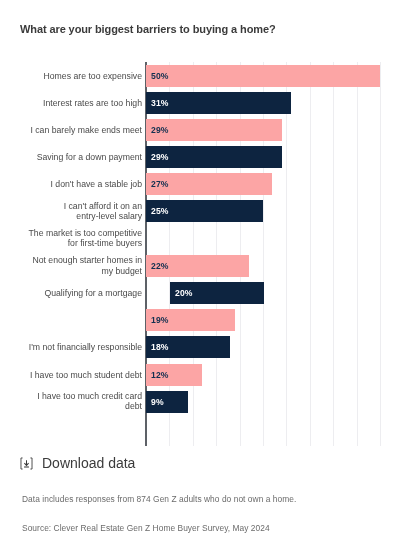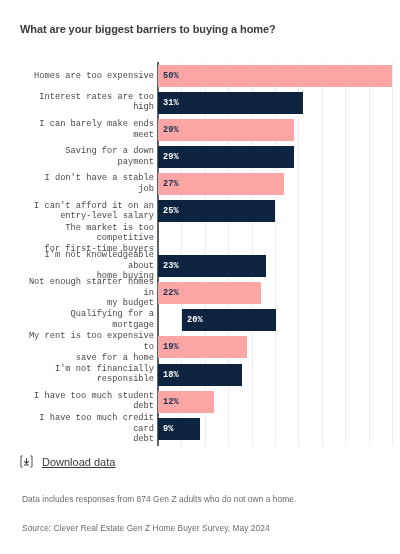--- a/index.html
+++ b/index.html
@@ -30,25 +30,24 @@
     font-size: 11px;
     font-weight: bold;
     color: #3b3b3b;
     letter-spacing: -0.1px;
     line-height: 1.2;
   }
 
   
   .plot {
     position: absolute;
-    left: 12px;
+    left: 0px;
     top: 62px;
     width: 324px;
     height: 384px;
-    font-family: Liberation Mono, monospace;
   }
   .grid-layer {
     position: absolute;
     left: 146px;
     top: 0px;
     width: 234px;   
     height: 384px;
     pointer-events: none;
   }
   .gridline {
@@ -121,23 +120,22 @@
     align-items: center;
     gap: 9px;
     cursor: pointer;
   }
   .dl-icon {
     width: 13px;
     height: 13px;
     display: block;
   }
   .download-label {
-    font-size: 11px;
+    font-size: 14px;
     color: #3b3b3b;
-    text-decoration: underline;
   }
 
   
   .note {
     position: absolute;
     left: 22px;
     font-size: 8.4px;
     color: #6b6b6b;
     letter-spacing: 0.05px;
   }
@@ -201,42 +199,33 @@
 entry-level salary</div>
           <div class="bar dark" style="width: 117px;">
             <span class="bar-value">25%</span>
           </div>
         </div>
         <div class="row">
           <div class="row-label">The market is too competitive
 for first-time buyers</div>
         </div>
         <div class="row">
-          <div class="row-label">I'm not knowledgeable about
-home buying</div>
-          <div class="bar dark" style="width: 107.64px;">
-            <span class="bar-value">23%</span>
-          </div>
-        </div>
-        <div class="row">
           <div class="row-label">Not enough starter homes in
 my budget</div>
           <div class="bar light" style="width: 102.96px;">
             <span class="bar-value">22%</span>
           </div>
         </div>
         <div class="row">
           <div class="row-label">Qualifying for a mortgage</div>
           <div class="bar dark" style="width: 93.6px; margin-left: 24px;">
             <span class="bar-value">20%</span>
           </div>
         </div>
         <div class="row">
-          <div class="row-label">My rent is too expensive to
-save for a home</div>
           <div class="bar light" style="width: 88.92px;">
             <span class="bar-value">19%</span>
           </div>
         </div>
         <div class="row">
           <div class="row-label">I'm not financially responsible</div>
           <div class="bar dark" style="width: 84.24px;">
             <span class="bar-value">18%</span>
           </div>
         </div>

